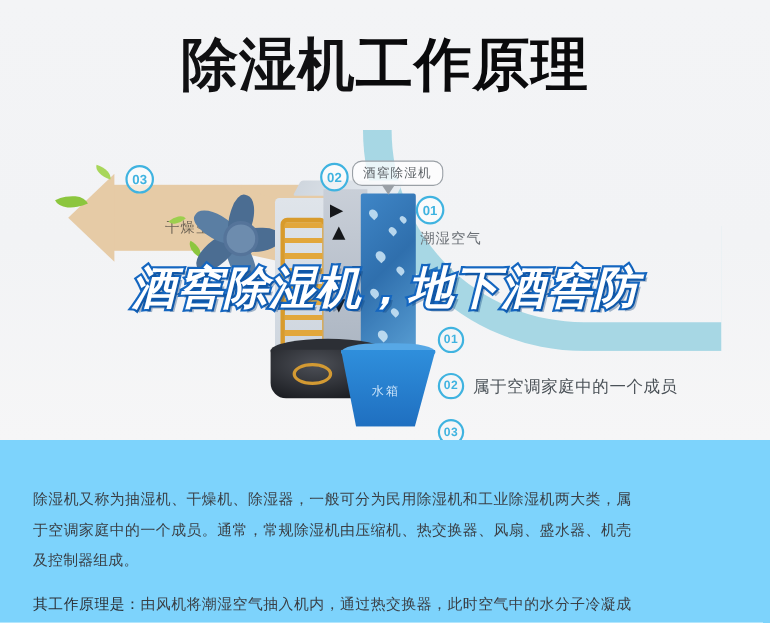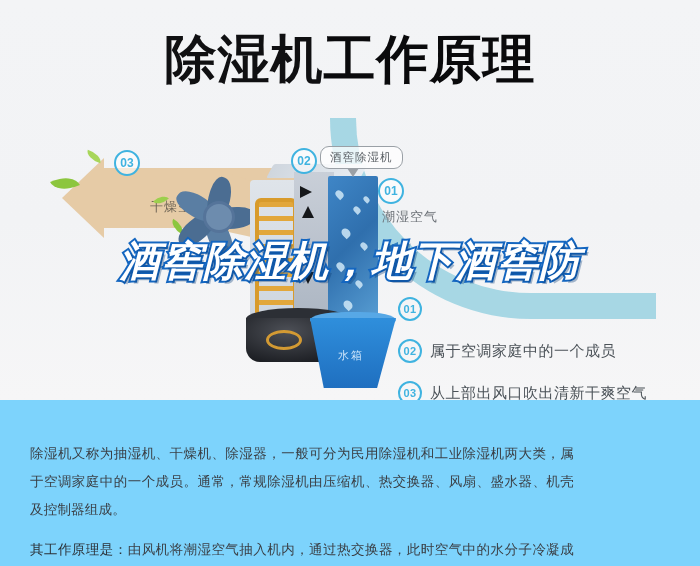--- a/index.html
+++ b/index.html
@@ -304,21 +304,20 @@
     <div class="steps">
       <div class="step">
         <span class="sb">01</span>
       </div>
       <div class="step">
         <span class="sb">02</span>
         <span>属于空调家庭中的一个成员</span>
       </div>
       <div class="step">
         <span class="sb">03</span>
-        <span>从上部出风口吹出清新干爽空气</span>
       </div>
     </div>
 
     <div class="wm">
       <span>酒窖除湿机，地下酒窖防</span>
     </div>
 
   </div>
 
   <div class="body-text">

